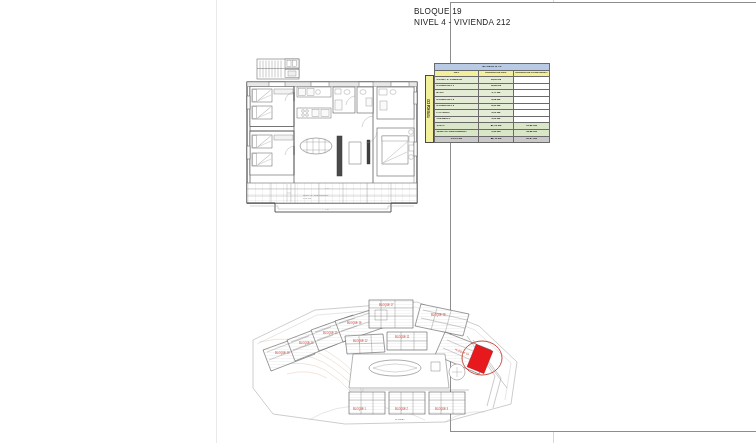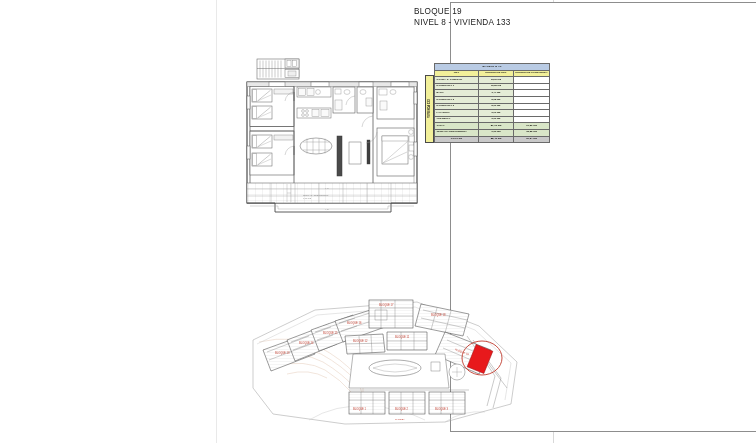--- a/index.html
+++ b/index.html
@@ -135,21 +135,21 @@
 </head>
 <body>
 
 <div class="sheet-outer">
   <div class="top-rule"></div>
   <div class="sheet-border"></div>
 </div>
 
 <div class="title-block">
   <div class="title-line">BLOQUE 19</div>
-  <div class="title-line">NIVEL 8 - VIVIENDA 133</div>
+  <div class="title-line">NIVEL 4 - VIVIENDA 212</div>
 </div>
 
 <div class="table-wrap">
   <div class="side-label">
     <span>VIVIENDA 133</span>
   </div>
   <table class="sup">
     <colgroup>
       <col class="c-uso">
         <col class="c-util">

